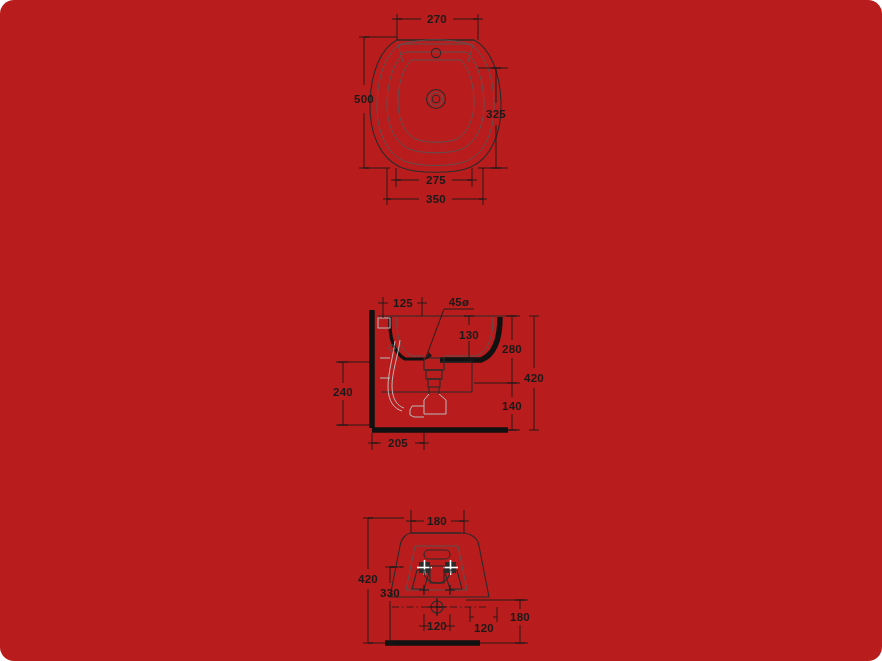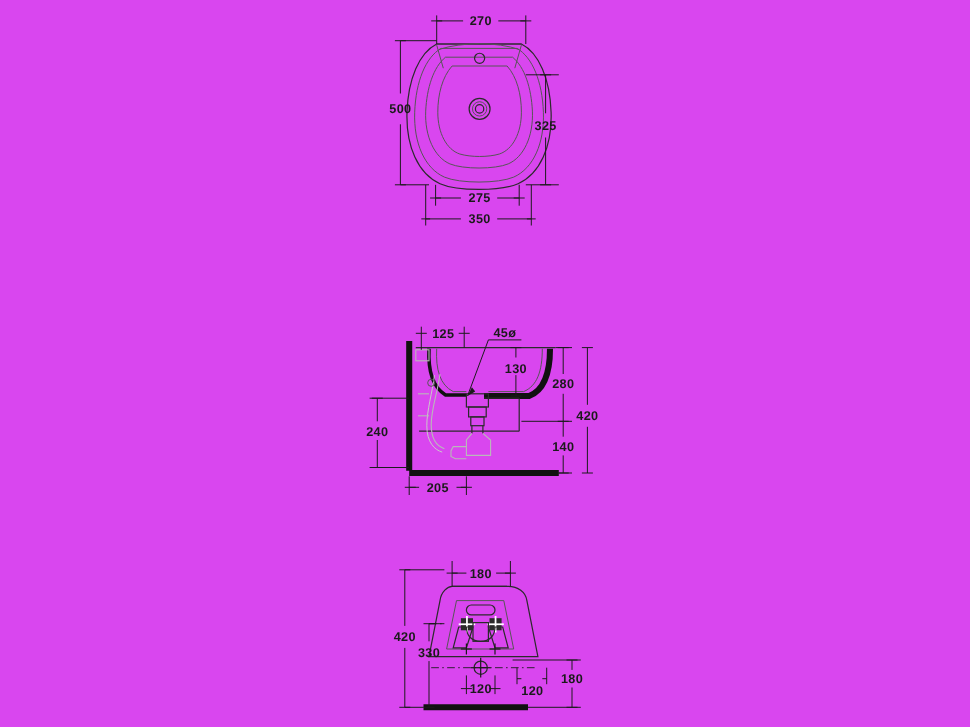--- a/index.html
+++ b/index.html
@@ -12,21 +12,22 @@
     height: 661px;
     font-family: "Liberation Sans", sans-serif;
     position: relative;
     overflow: hidden;
   }
   #sheet {
     position: absolute;
     left: 0; top: 0;
     width: 882px;
     height: 661px;
-    background: #d946ef;
+    background: #b91c1c;
+    border-radius: 14px;
   }
   svg.drawing {
     position: absolute;
     left: 0; top: 0;
     width: 882px;
     height: 661px;
     display: block;
   }
   .dimtext {
     font-family: "Liberation Sans", sans-serif;

